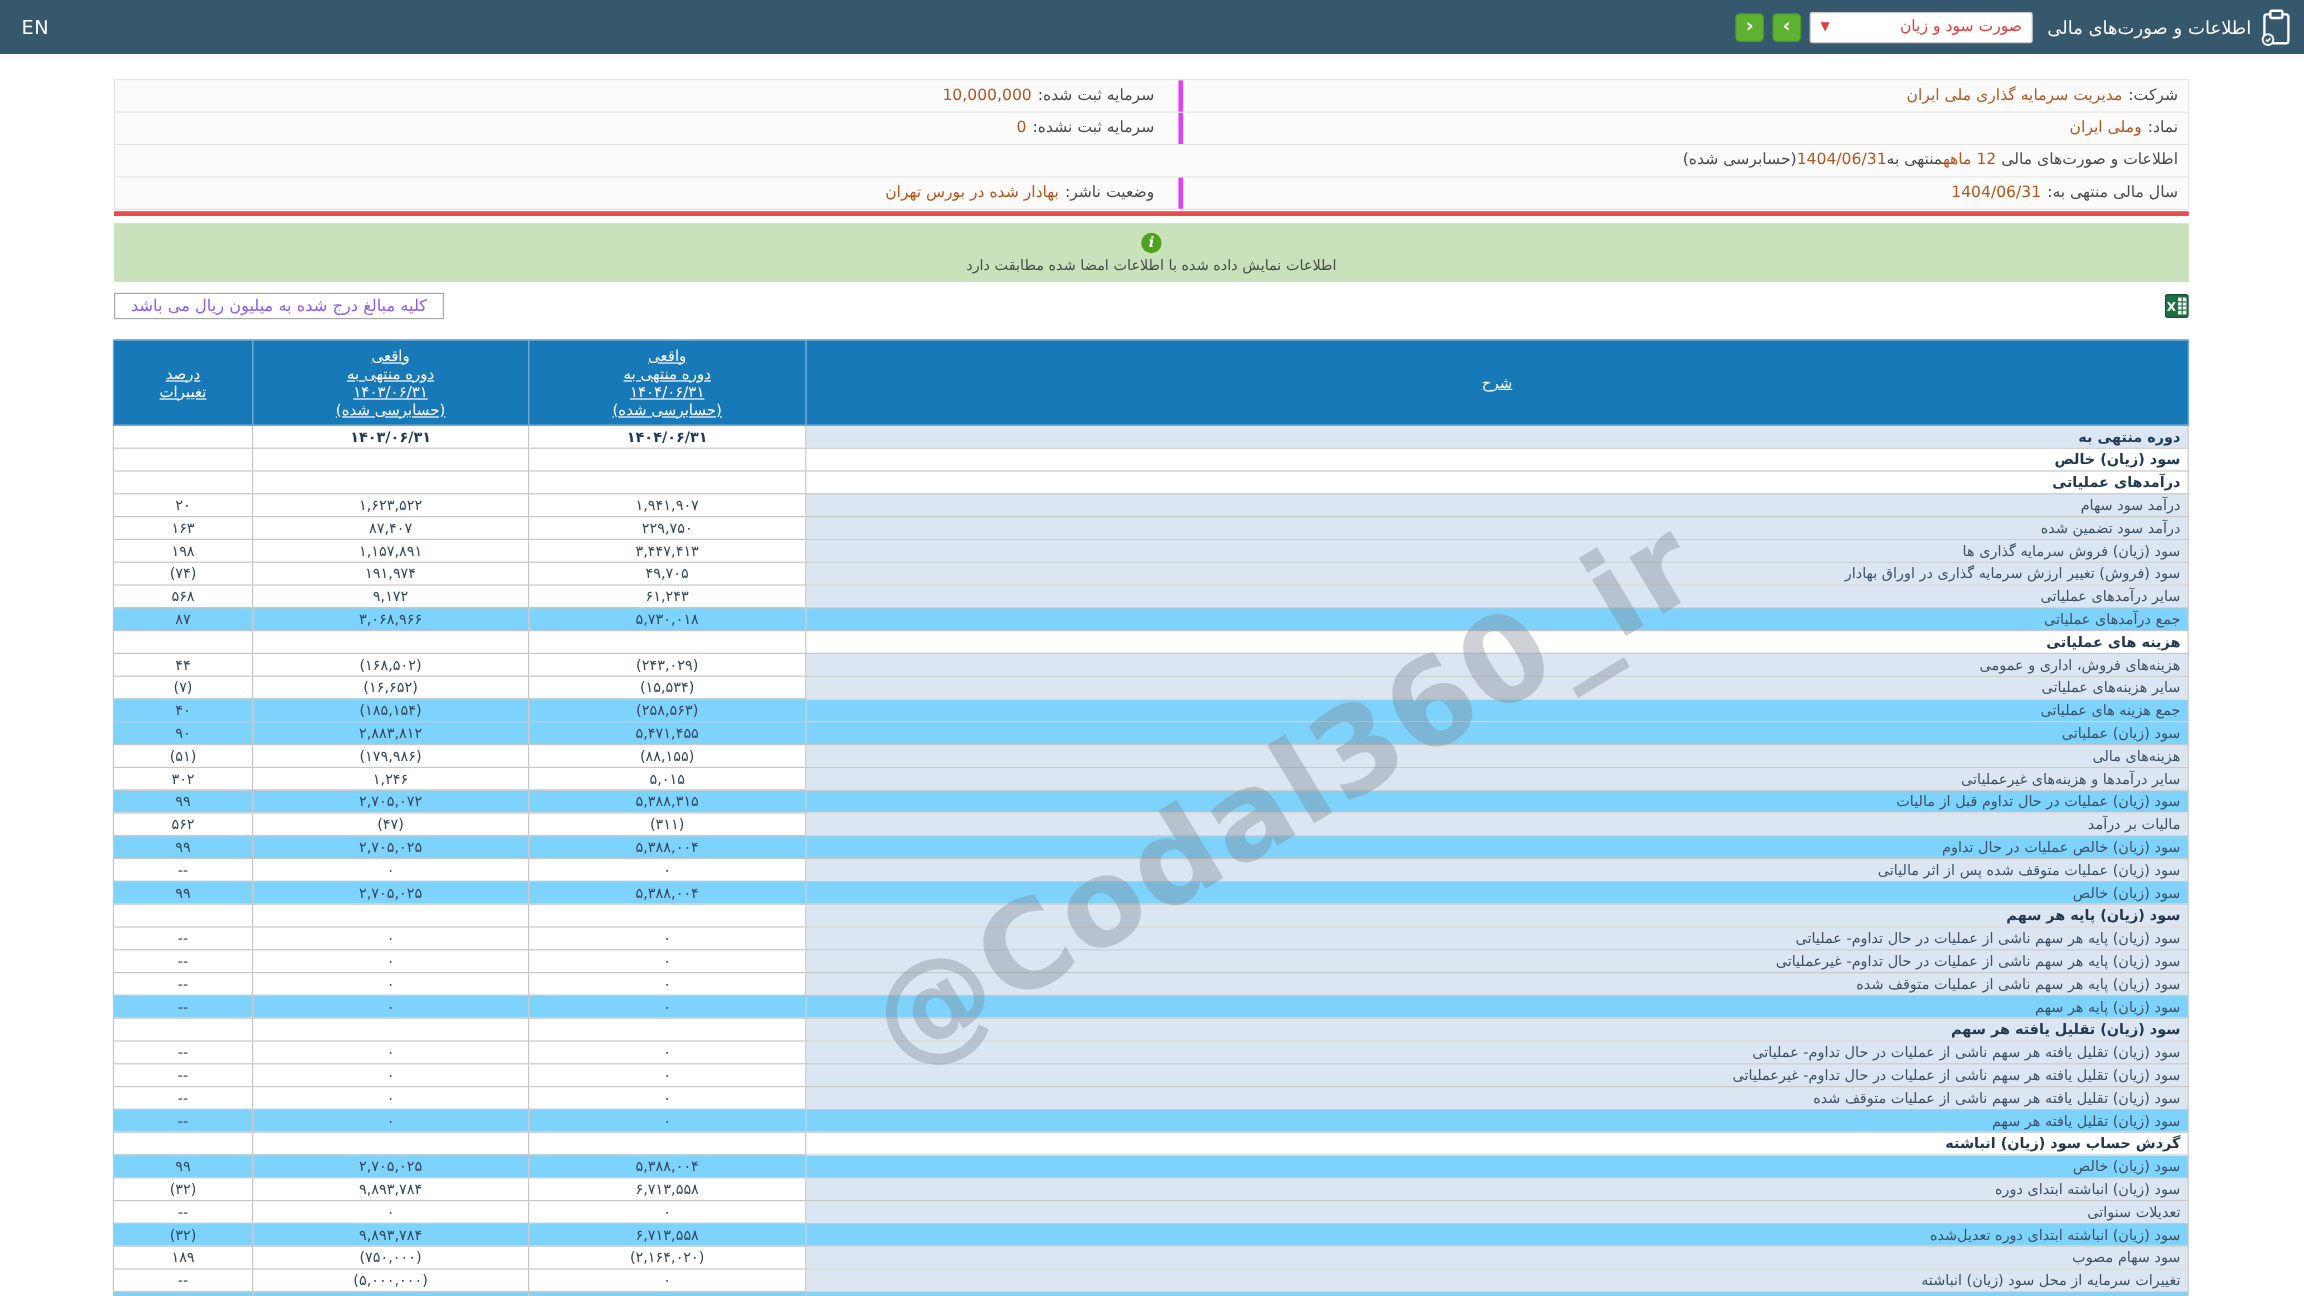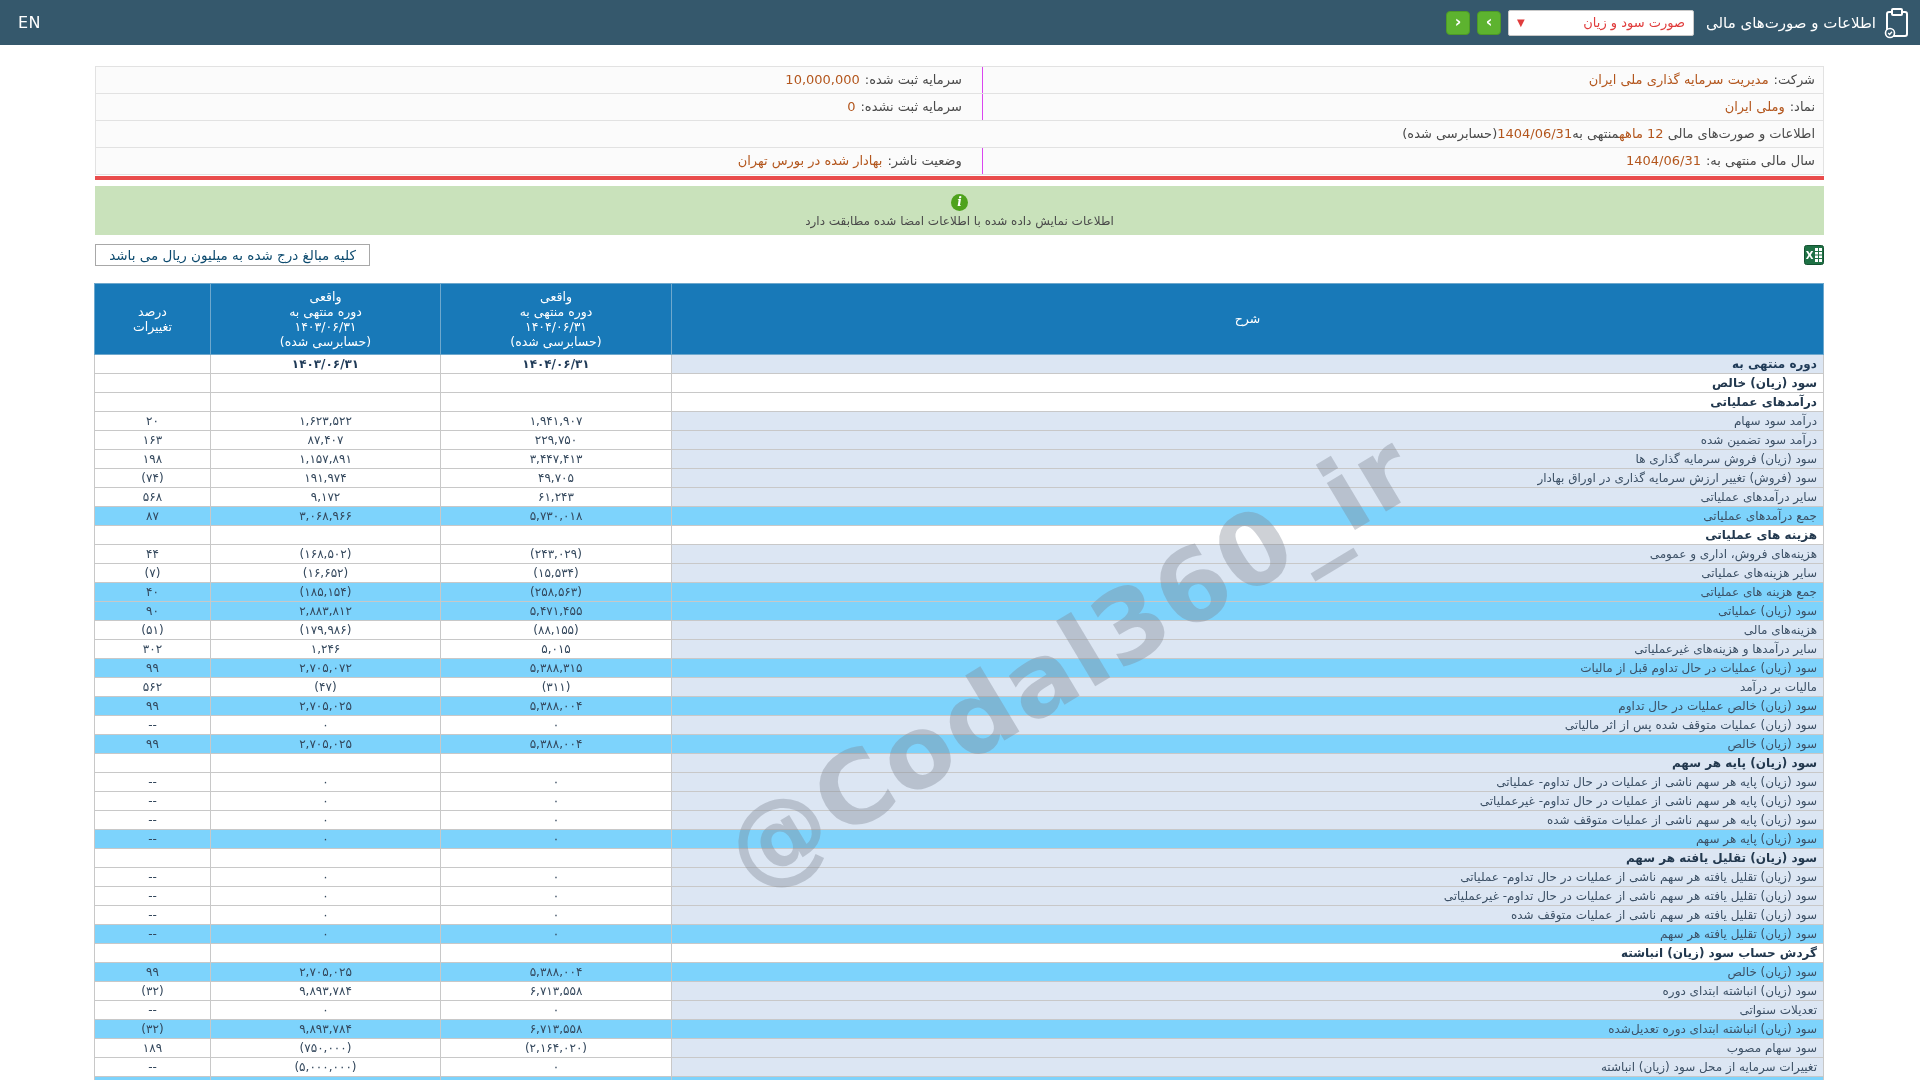--- a/index.html
+++ b/index.html
@@ -16,40 +16,40 @@
   .nav-btn{width:24px;height:24px;background:#5db32f;border:1px solid #4d9b26;border-radius:4px;color:#fff;
     display:flex;align-items:center;justify-content:center;font-size:16px;font-weight:bold;margin-right:7px;cursor:pointer;
     line-height:1;padding-bottom:2px;box-sizing:border-box;}
   .en-link{color:#fff;font-size:16px;cursor:pointer;letter-spacing:.5px;}
   
   .page{width:1729px;margin:0 96px 0 95px;position:relative;}
   
   .info-table{margin-top:21px;border:1px solid #e2e2e2;border-bottom:none;}
   .info-row{display:flex;height:26px;border-bottom:1px solid #e2e2e2;background:#fbfbfb;font-size:13px;}
   .info-cell{line-height:25px;white-space:nowrap;overflow:hidden;padding:0 8px;box-sizing:border-box;}
-  .cell-r{width:848px;border-left:1px solid #d946ef;margin-left:12px;}
+  .cell-r{width:848px;border-left:4px solid #d946ef;margin-left:12px;}
   .cell-l{width:881px;}
   .lbl{color:#4a4a4a;text-align:center;}
   .val{color:#b3561d;margin-right:5px;}
   .dark{color:#4a4a4a;}
   .red-line{height:4px;background:#e94c4c;margin-top:1px;}
   
   .notice{margin-top:6px;background:#c9e2bb;text-align:center;padding:5px 0 7px;}
   .notice-icon{width:17px;height:17px;border-radius:50%;background:#4ea21d;color:#fff;font-size:12px;font-weight:bold;
     font-style:italic;display:inline-flex;align-items:center;justify-content:center;font-family:"DejaVu Serif",serif;}
   .notice-text{display:block;margin-top:3px;color:#4a4a4a;font-size:12px;}
   
   .unit-row{margin-top:8px;display:flex;justify-content:space-between;align-items:center;height:24px;}
-  .unit-box{border:1px solid #a8a8a8;background:#fff;min-width:275px;text-align:center;font-size:13.5px;color:#0c4a6e;
+  .unit-box{border:1px solid #a8a8a8;background:#fff;min-width:275px;text-align:center;font-size:13.5px;color:#8b5cf6;
     padding:2px 12px;box-sizing:border-box;}
   .excel-btn{width:20px;height:20px;cursor:pointer;display:flex;}
   
   .main-table{margin-top:16px;border-collapse:collapse;width:100%;table-layout:fixed;}
   .main-table th{background:#1879b8;color:#fff;font-weight:normal;font-size:12.5px;line-height:15px;
-    border:1px solid #6ea8cd;padding:5px 0;vertical-align:middle;text-align:center;}
+    border:1px solid #6ea8cd;padding:5px 0;vertical-align:middle;text-align:center;text-decoration:underline;}
   .main-table td{height:18px;border:1px solid #c8c8c8;font-size:12px;color:#33475c;padding:0;vertical-align:middle;}
   td.label{text-align:right;padding:0 6px;background:#dce6f3;color:#3d5166;white-space:nowrap;overflow:hidden;}
   td.num{text-align:center;direction:ltr;}
   tr.sec td.label{background:#fff;font-weight:bold;color:#22384e;}
   tr.secb td.label{background:#dce6f3;font-weight:bold;color:#22384e;}
   tr.total td{background:#7dd3fc;}
   tr.period td{font-weight:bold;color:#1f3a57;}
   .neg{color:#e03a3a;}
   .pos{color:#37952f;}
   .valc{color:#33475c;}

